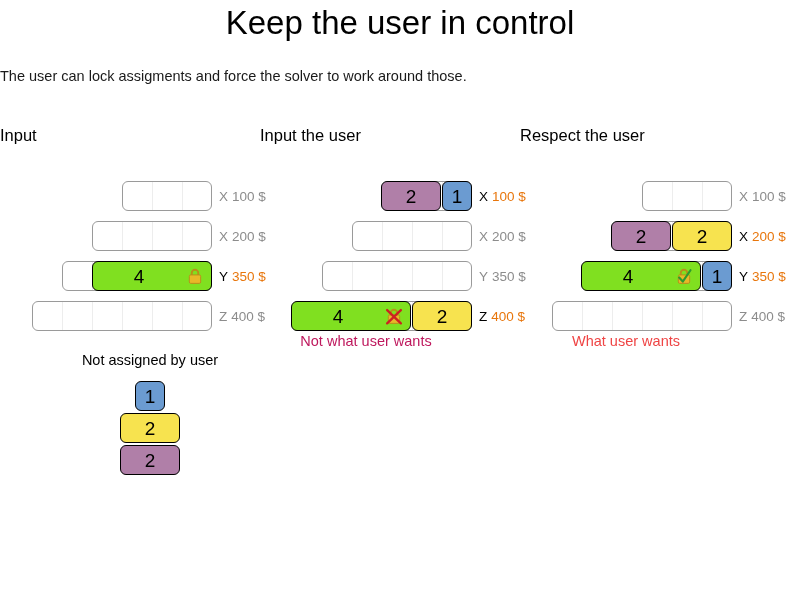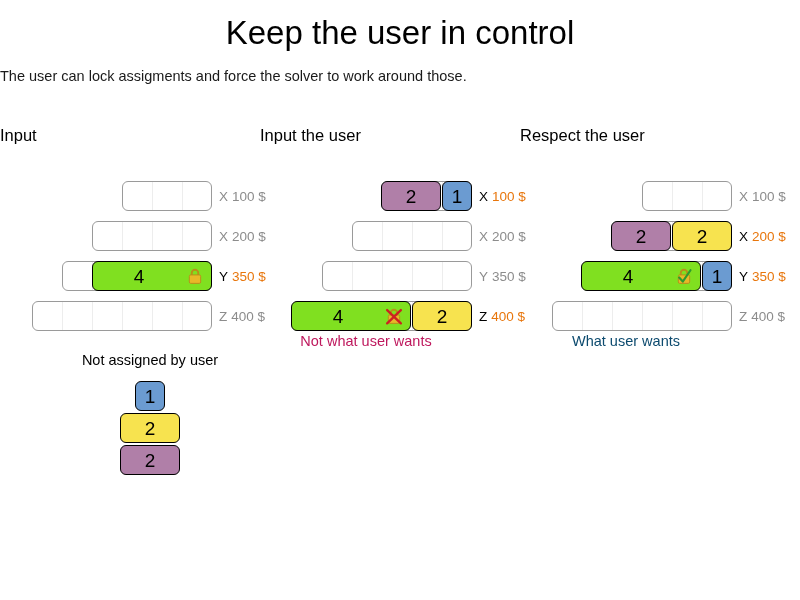--- a/index.html
+++ b/index.html
@@ -2,21 +2,21 @@
 <html><head>
 <meta charset="utf-8">
 <style>
   html,body{margin:0;padding:0;}
   body{
     width:800px;height:600px;background:#ffffff;
     font-family:"Liberation Sans",sans-serif;
     color:#000000;overflow:hidden;position:relative;
   }
   .page-title{
-    position:absolute;top:14px;left:0;width:800px;text-align:center;
+    position:absolute;top:4px;left:0;width:800px;text-align:center;
     font-size:33px;font-weight:400;letter-spacing:0px;color:#000;
   }
   .page-subtitle{
     position:absolute;top:68px;left:0;width:800px;text-align:left;
     font-size:14.5px;color:#1a1a1a;
   }
   .column{position:absolute;top:126px;}
   .col-header{
     position:absolute;top:0;width:100%;text-align:left;
     font-size:16.5px;color:#000;
@@ -71,21 +71,21 @@
     margin-left:7px;font-size:13.5px;
   }
   .rowlabel .rl-letter{margin-right:4px;}
   .rowlabel.dim .rl-letter,.rowlabel.dim .rl-cost{color:#8c8c8c;}
   .rowlabel.active .rl-letter{color:#000000;font-weight:400;}
   .rowlabel.active .rl-cost{color:#e8760c;}
   .caption{
     position:absolute;text-align:center;font-size:14.5px;line-height:19px;
   }
   .caption.bad{color:#be185d;}
-  .caption.good{color:#0c4a6e;}
+  .caption.good{color:#ef4444;}
   .pool-title{
     position:absolute;width:100%;text-align:center;font-size:14.5px;color:#000;
   }
   .pool{position:absolute;left:0;width:100%;}
   .pool-row{height:32px;display:flex;justify-content:center;align-items:center;}
   .pool-row .block{margin-right:0;}
 </style>
 </head>
 <body>
 

